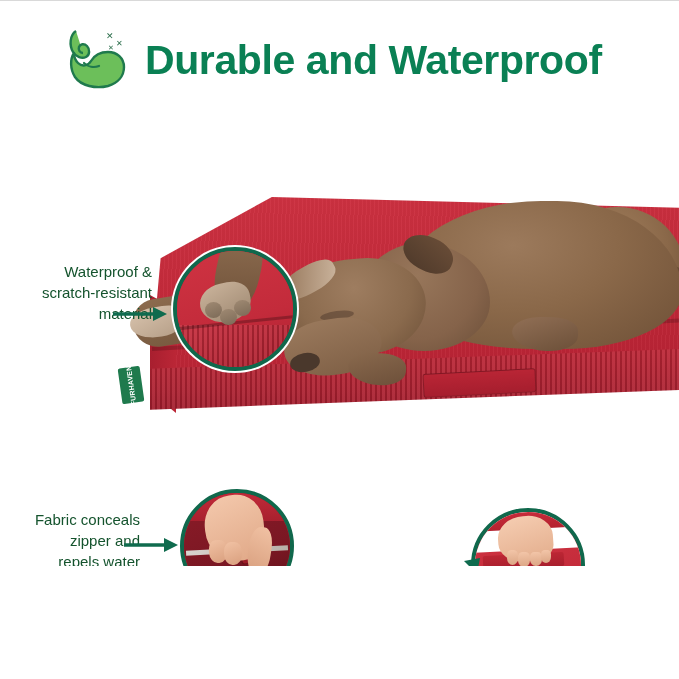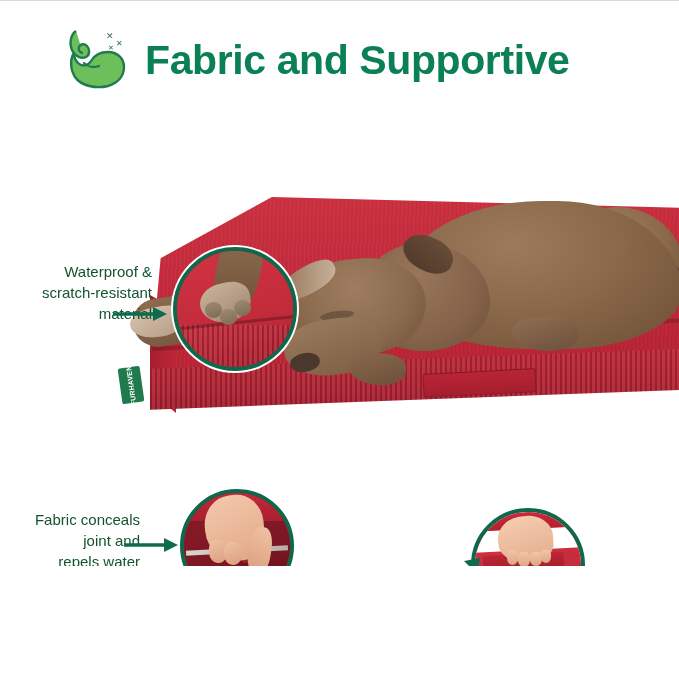--- a/index.html
+++ b/index.html
@@ -381,21 +381,21 @@
         </g>
         <path d="M18 40 C22 44, 28 45, 33 43" stroke="#1f7a4d" stroke-width="2.2" fill="none" stroke-linecap="round"></path>
         <g fill="#2b6e4b">
           <text x="40" y="16" font-size="9" font-family="DejaVu Sans, sans-serif">✕</text>
           <text x="50" y="23" font-size="8" font-family="DejaVu Sans, sans-serif">✕</text>
           <text x="42" y="27" font-size="7" font-family="DejaVu Sans, sans-serif">✕</text>
         </g>
       </svg>
     </div>
 
-    <div id="title">Fabric and Supportive</div>
+    <div id="title">Durable and Waterproof</div>
   </div>
 
   <div id="stage">
 
     <div class="bed" id="bed-top"></div>
     <div class="bed" id="bed-top2"></div>
     <div class="bed" id="bed-left-edge"></div>
     <div class="bed" id="bed-front"></div>
     <div class="bed" id="bed-front-rib"></div>
     <div class="bed" id="bed-seam"></div>
@@ -468,21 +468,21 @@
 scratch-resistant
 material</div>
     <div class="arrow" id="arrow-waterproof">
       <svg width="56" height="18" viewBox="0 0 56 18">
         <path d="M0 9 H42" stroke="#0f6b4e" stroke-width="3.4" fill="none"></path>
         <path d="M40 2 L54 9 L40 16 Z" fill="#0f6b4e"></path>
       </svg>
     </div>
 
     <div class="annot" id="annot-zipper">Fabric conceals
-joint and
+zipper and
 repels water</div>
     <div class="arrow" id="arrow-zipper">
       <svg width="56" height="18" viewBox="0 0 56 18">
         <path d="M0 9 H42" stroke="#0f6b4e" stroke-width="3.4" fill="none"></path>
         <path d="M40 2 L54 9 L40 16 Z" fill="#0f6b4e"></path>
       </svg>
     </div>
 
     <div class="annot" id="annot-handle">Easily portable
 with built-in

